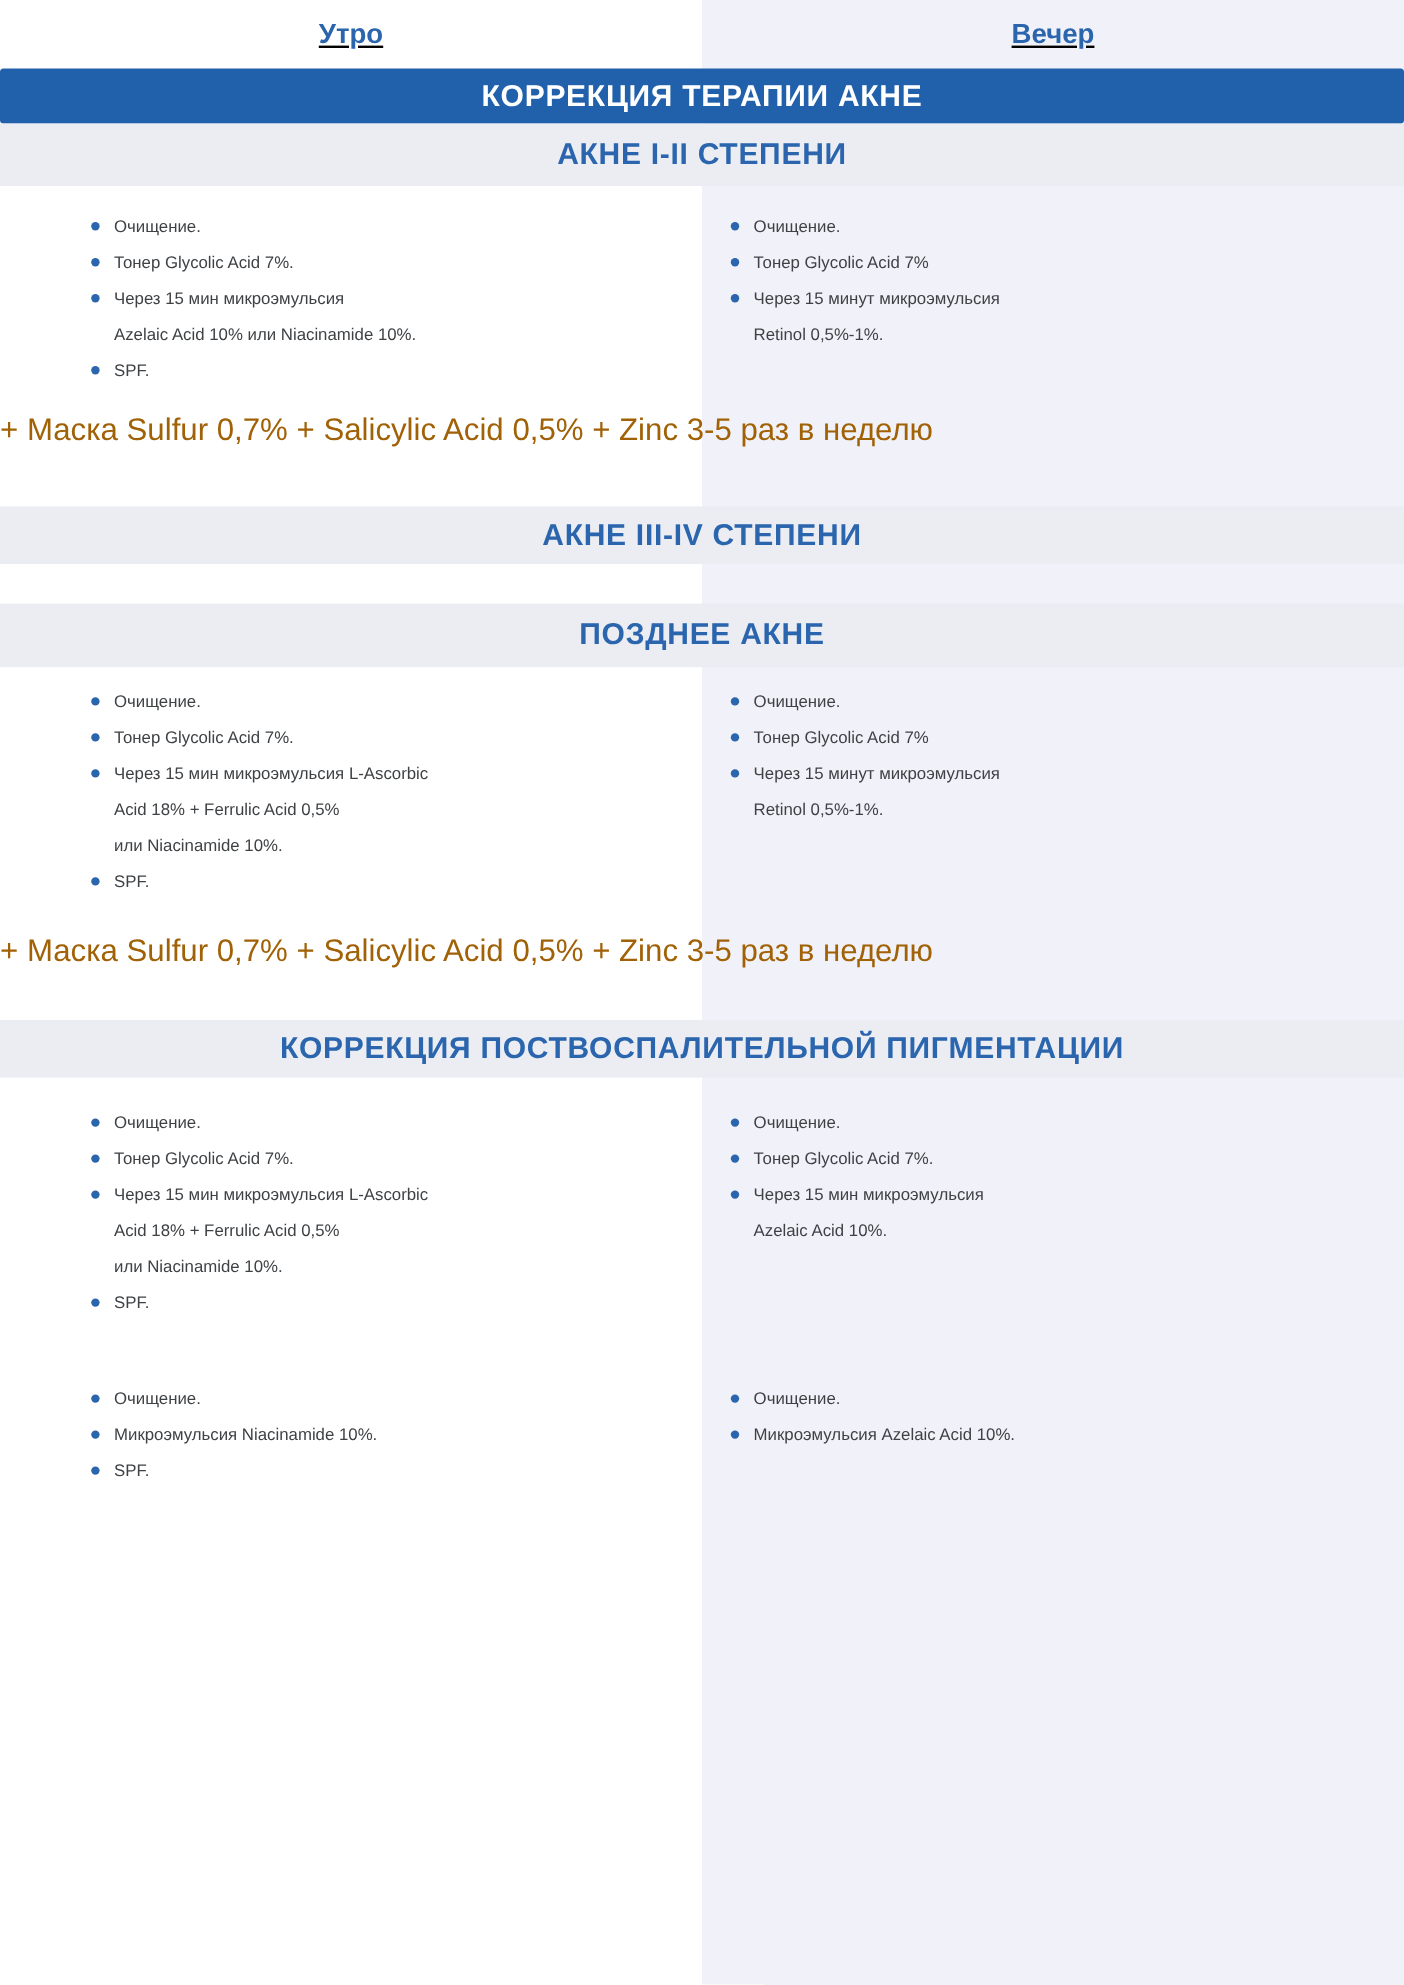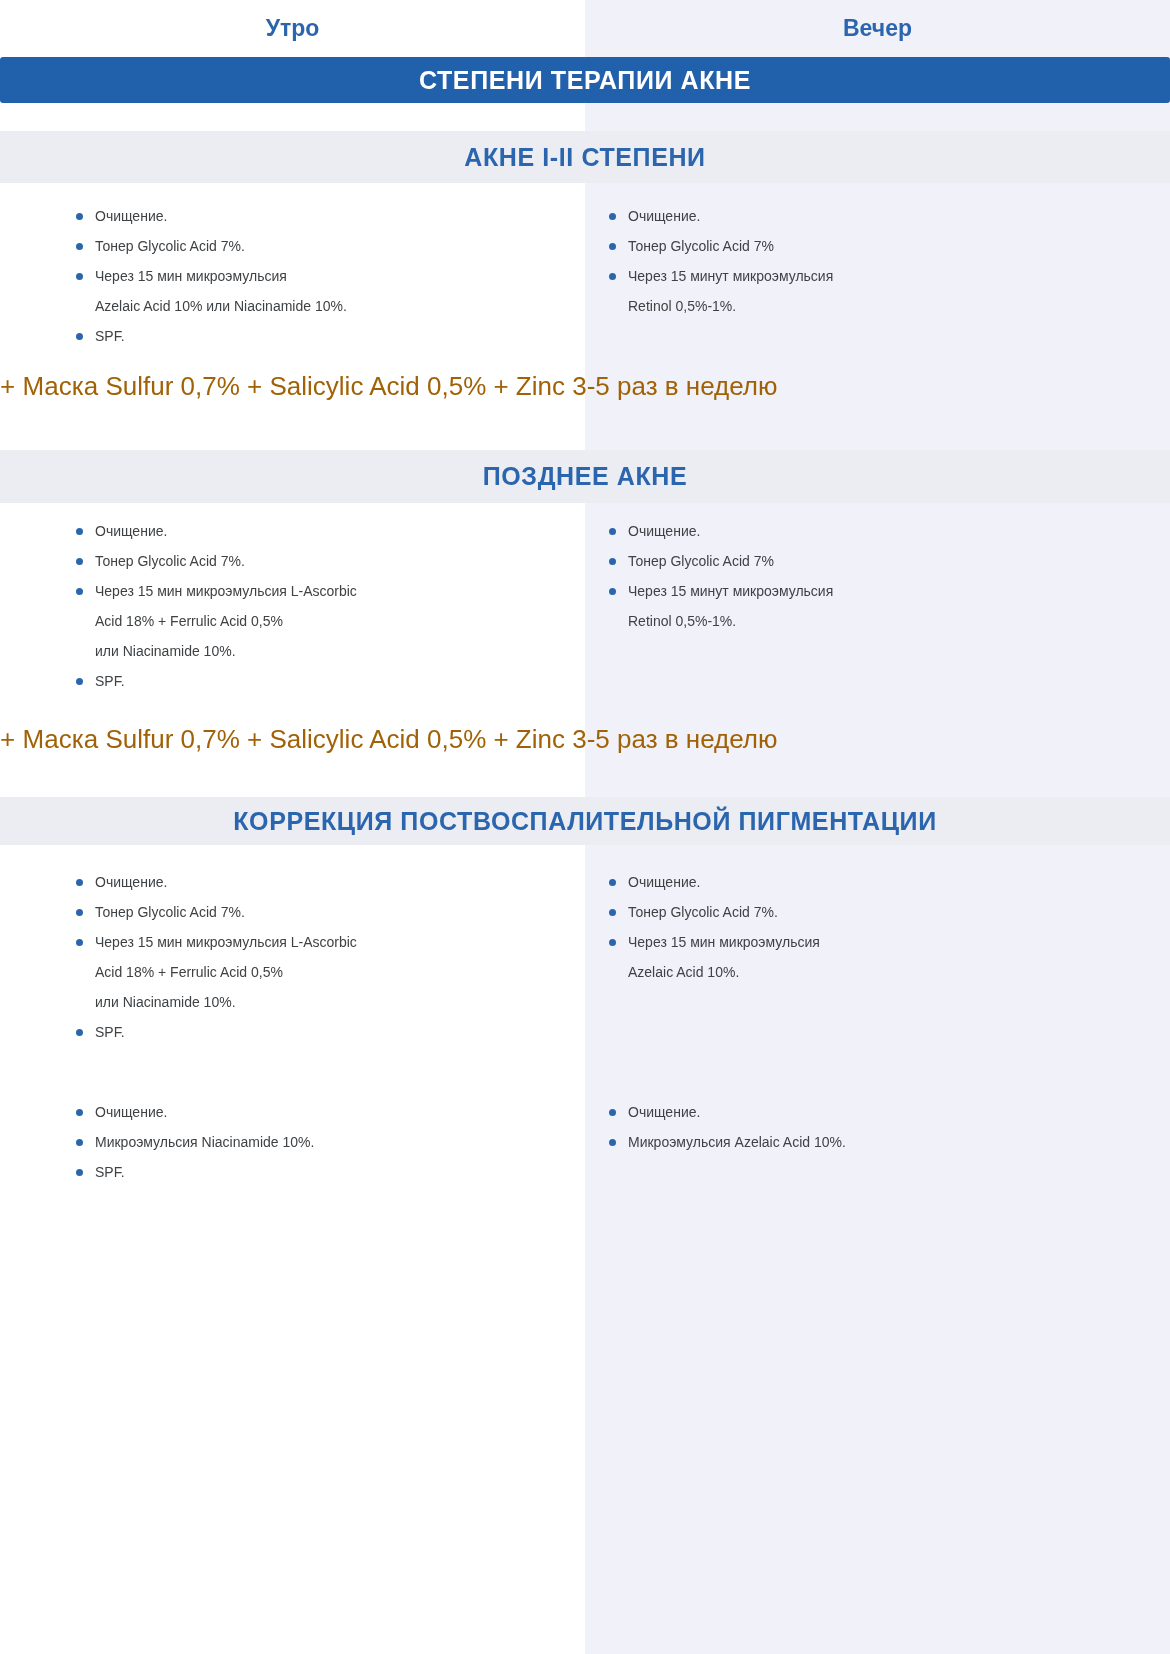--- a/index.html
+++ b/index.html
@@ -9,21 +9,21 @@
     overflow:hidden;
     background:#ffffff;
     font-family:"Liberation Sans",sans-serif;
   }
   .evening-bg{
     position:absolute;left:585px;top:0;width:585px;height:1654px;
     background:#F1F2F9;
   }
   .content{position:relative;}
 
-  .col-headers{display:flex;height:57px;}
+  .col-headers{display:flex;height:57px;text-decoration:underline;}
   .col-header{
     flex:1;display:flex;align-items:center;justify-content:center;
     color:#2A65AD;font-weight:bold;font-size:23px;
   }
 
   .banner{
     height:46px;background:#2160AB;border-radius:3px;
     display:flex;align-items:center;justify-content:center;
     color:#ffffff;font-weight:bold;font-size:25px;letter-spacing:0.6px;
   }
@@ -47,21 +47,21 @@
   ul.bullets li::before{
     content:"";position:absolute;left:0;top:12px;
     width:7px;height:7px;border-radius:50%;background:#2A65AD;
   }
 
   .note,.center-text{
     text-align:left;font-size:26px;line-height:30px;color:#a16207;
   }
 
   
-  #sec0 .band{height:52px;margin-top:28px;}
+  #sec0 .band{height:52px;}
   #sec0 .two-col{padding-top:18px;}
   #sec0 .note{margin-top:20px;}
 
   #sec1{margin-top:49px;}
   #sec1 .band{height:48px;}
   #sec1 .center-text{margin-top:37px;}
 
   #sec2{margin-top:33px;}
   #sec2 .band{height:53px;}
   #sec2 .two-col{padding-top:13px;}
@@ -81,21 +81,21 @@
 <div class="page">
   <div class="evening-bg"></div>
 
   <div class="content">
     <div class="col-headers">
       <div class="col-header">Утро</div>
       <div class="col-header">Вечер</div>
     </div>
 
     <div class="banner">
-      <span>СТЕПЕНИ ТЕРАПИИ АКНЕ</span>
+      <span>КОРРЕКЦИЯ ТЕРАПИИ АКНЕ</span>
     </div>
 
     <section id="sec0">
       <div class="band">
         <span>АКНЕ I-II СТЕПЕНИ</span>
       </div>
       <div class="two-col">
         <div class="col morning">
           <ul class="bullets">
               <li>Очищение.</li>
@@ -111,20 +111,23 @@
               <li>Тонер Glycolic Acid 7%</li>
               <li>Через 15 минут микроэмульсия
 Retinol 0,5%-1%.</li>
             </ul>
         </div>
       </div>
       <div class="note">+ Маска Sulfur 0,7% + Salicylic Acid 0,5% + Zinc 3-5 раз в неделю</div>
     </section>
 
     <section id="sec1">
+      <div class="band">
+        <span>АКНЕ III-IV СТЕПЕНИ</span>
+      </div>
     </section>
 
     <section id="sec2">
       <div class="band">
         <span>ПОЗДНЕЕ АКНЕ</span>
       </div>
       <div class="two-col">
         <div class="col morning">
           <ul class="bullets">
               <li>Очищение.</li>

